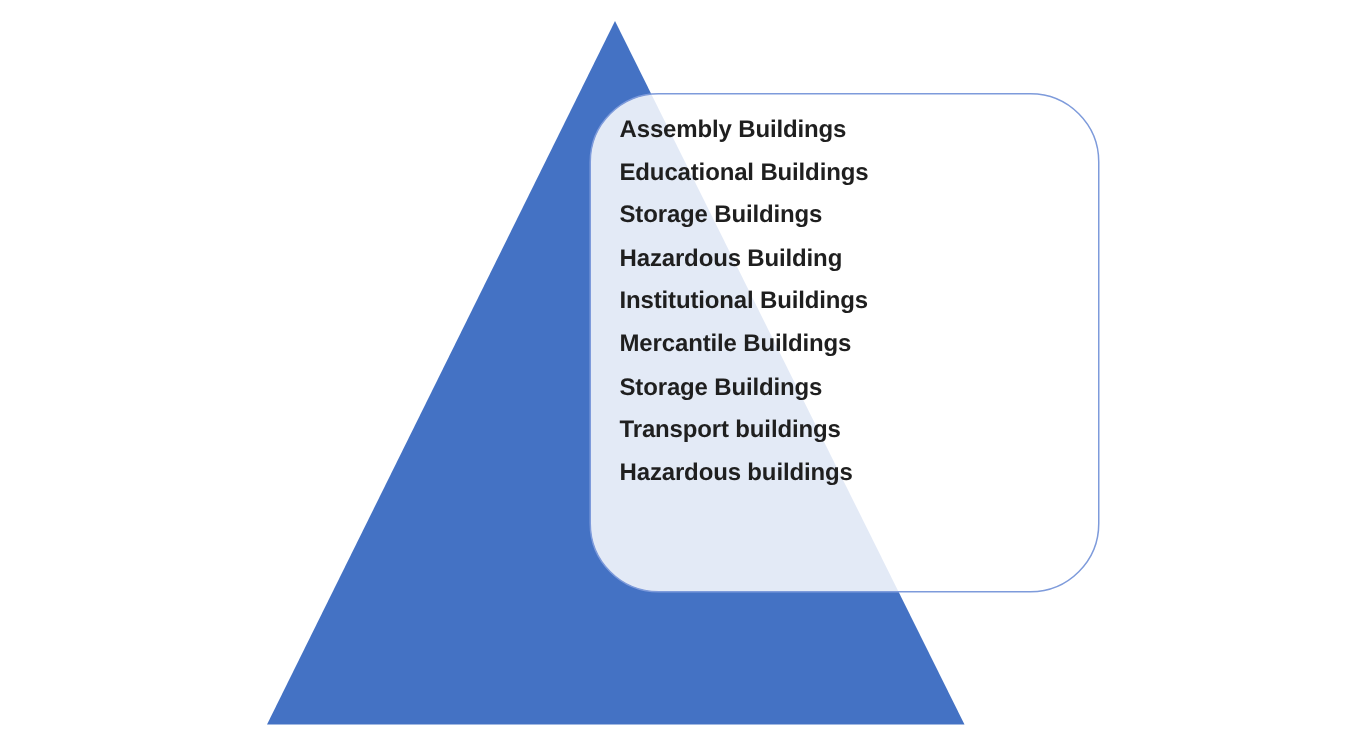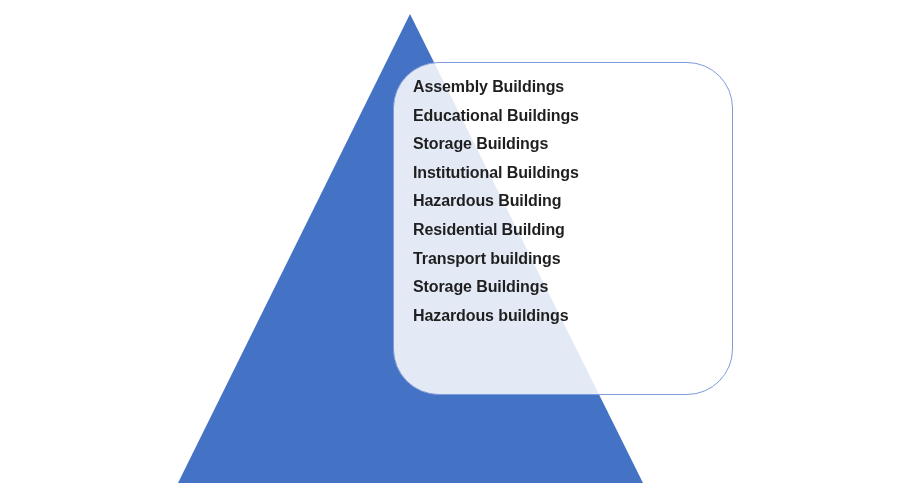--- a/index.html
+++ b/index.html
@@ -57,22 +57,22 @@
 
   <svg class="pyramid-svg" viewBox="0 0 900 500" aria-hidden="true">
     <polygon points="410,14 178,483 643,483"></polygon>
   </svg>
 
   <div class="callout">
     <div class="building-list">
       <div class="building-item">Assembly Buildings</div>
       <div class="building-item">Educational Buildings</div>
       <div class="building-item">Storage Buildings</div>
+      <div class="building-item">Hazardous Building</div>
       <div class="building-item">Institutional Buildings</div>
-      <div class="building-item">Hazardous Building</div>
-      <div class="building-item">Residential Building</div>
+      <div class="building-item">Mercantile Buildings</div>
+      <div class="building-item">Storage Buildings</div>
       <div class="building-item">Transport buildings</div>
-      <div class="building-item">Storage Buildings</div>
       <div class="building-item">Hazardous buildings</div>
     </div>
   </div>
 
 </div>
 
 </body></html>

